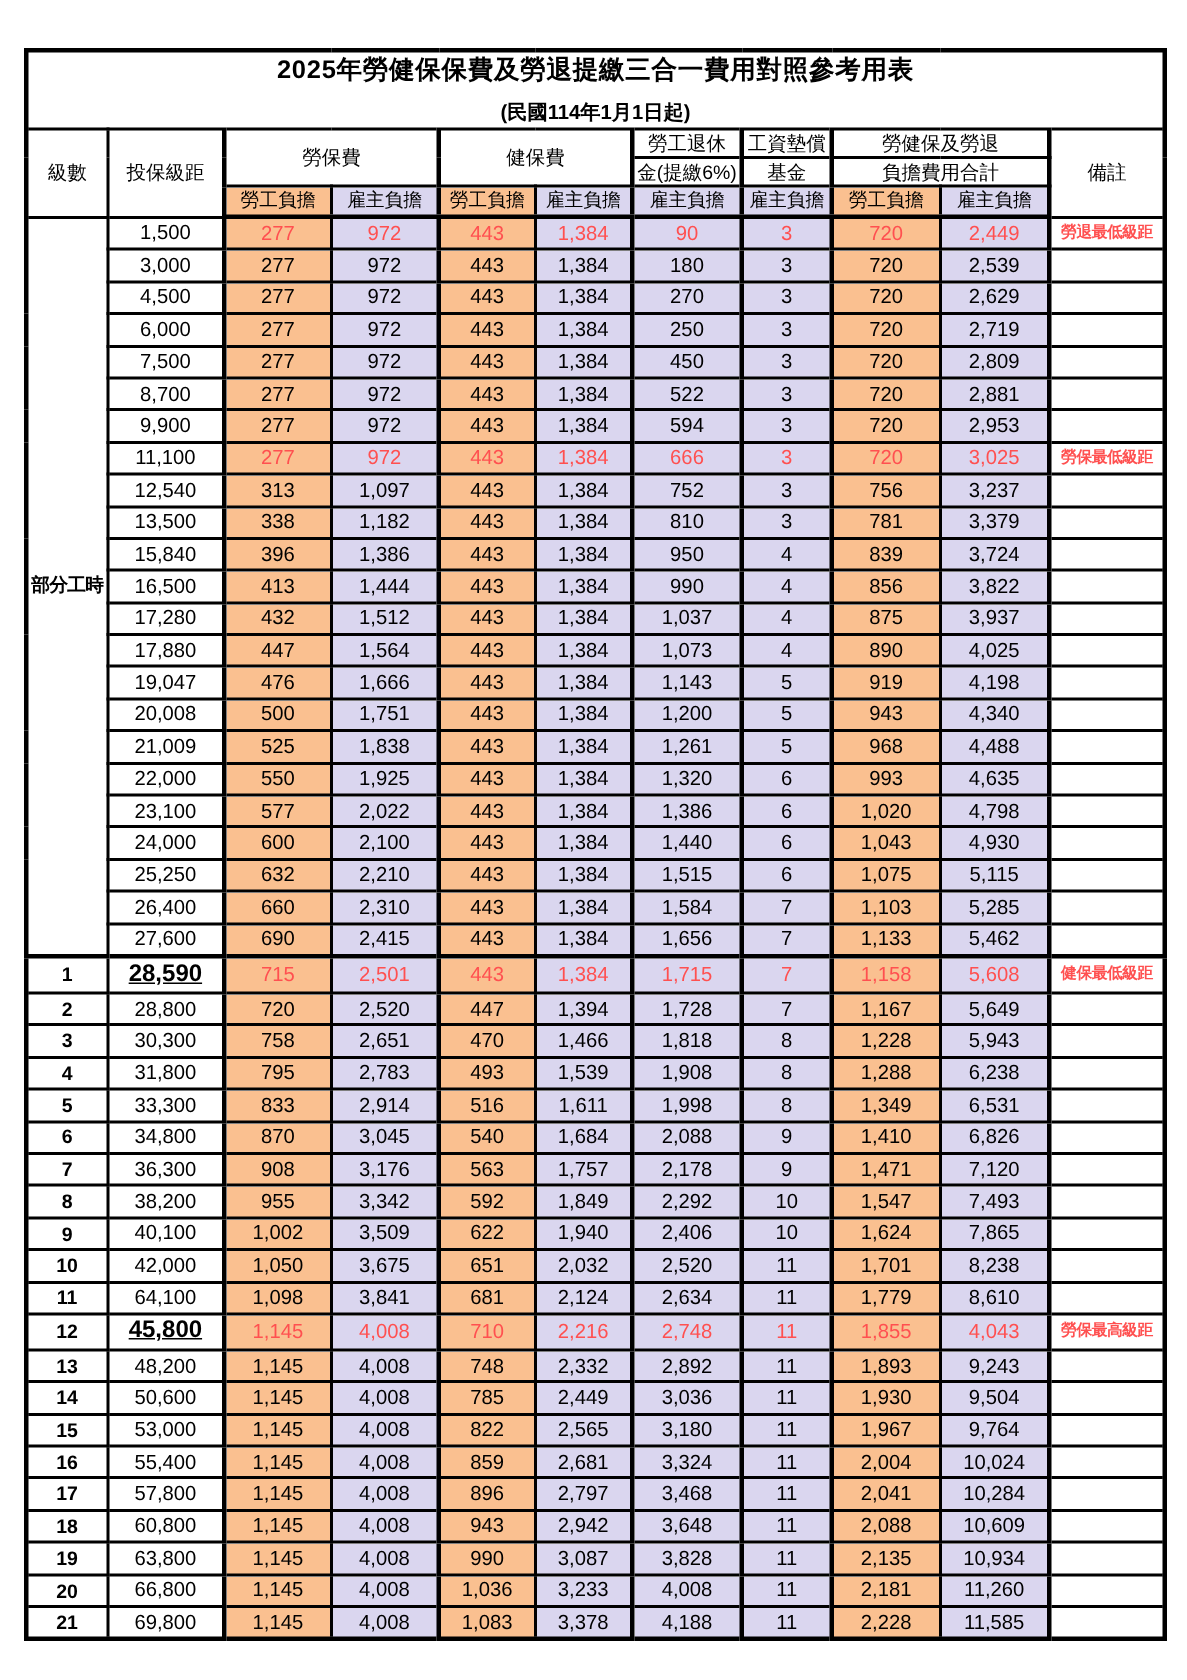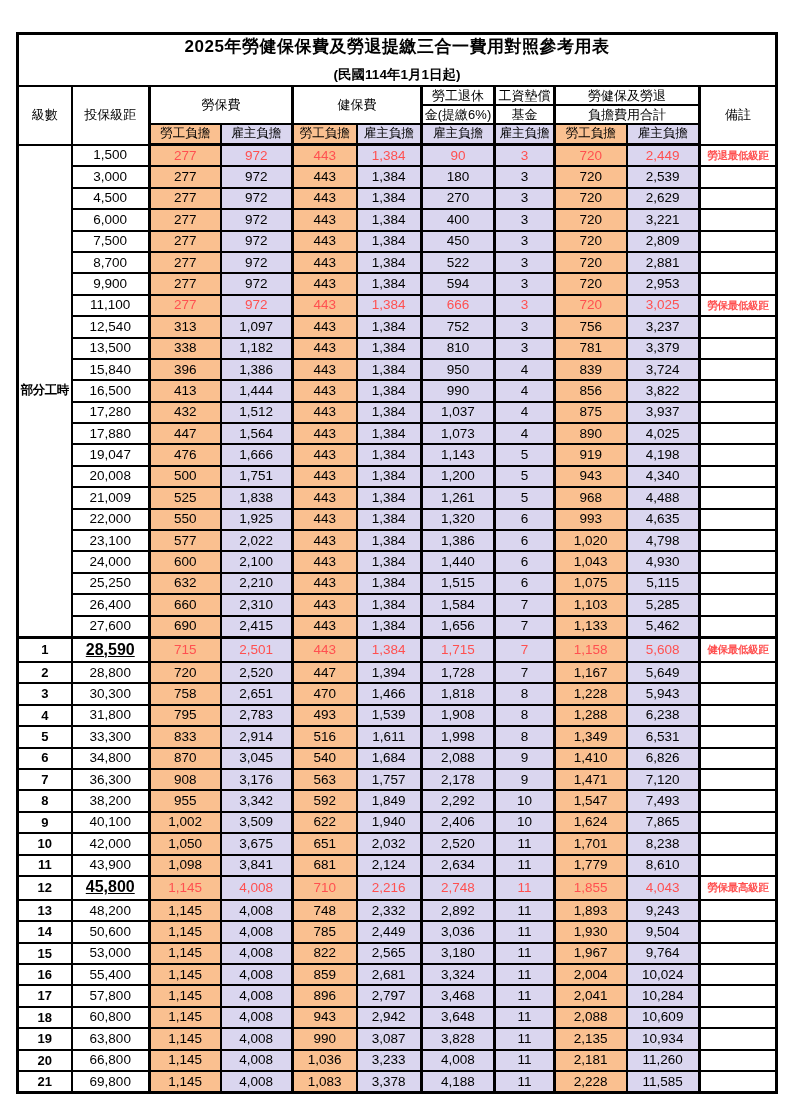--- a/index.html
+++ b/index.html
@@ -130,24 +130,24 @@
           <td class="c-emp bl">720</td>
           <td class="c-er">2,629</td>
           <td class="c-remark bl"></td>
         </tr>
         <tr>
           <td class="c-bracket">6,000</td>
           <td class="c-emp bl">277</td>
           <td class="c-er">972</td>
           <td class="c-emp bl">443</td>
           <td class="c-er">1,384</td>
-          <td class="c-er bl">400</td>
-          <td class="c-er bl">3</td>
-          <td class="c-emp bl">720</td>
-          <td class="c-er">3,221</td>
+          <td class="c-er bl">250</td>
+          <td class="c-er bl">3</td>
+          <td class="c-emp bl">720</td>
+          <td class="c-er">2,719</td>
           <td class="c-remark bl"></td>
         </tr>
         <tr>
           <td class="c-bracket">7,500</td>
           <td class="c-emp bl">277</td>
           <td class="c-er">972</td>
           <td class="c-emp bl">443</td>
           <td class="c-er">1,384</td>
           <td class="c-er bl">450</td>
           <td class="c-er bl">3</td>
@@ -496,21 +496,21 @@
           <td class="c-emp bl">651</td>
           <td class="c-er">2,032</td>
           <td class="c-er bl">2,520</td>
           <td class="c-er bl">11</td>
           <td class="c-emp bl">1,701</td>
           <td class="c-er">8,238</td>
           <td class="c-remark bl"></td>
         </tr>
         <tr>
           <td class="c-level">11</td>
-          <td class="c-bracket">43,900</td>
+          <td class="c-bracket">64,100</td>
           <td class="c-emp bl">1,098</td>
           <td class="c-er">3,841</td>
           <td class="c-emp bl">681</td>
           <td class="c-er">2,124</td>
           <td class="c-er bl">2,634</td>
           <td class="c-er bl">11</td>
           <td class="c-emp bl">1,779</td>
           <td class="c-er">8,610</td>
           <td class="c-remark bl"></td>
         </tr>

